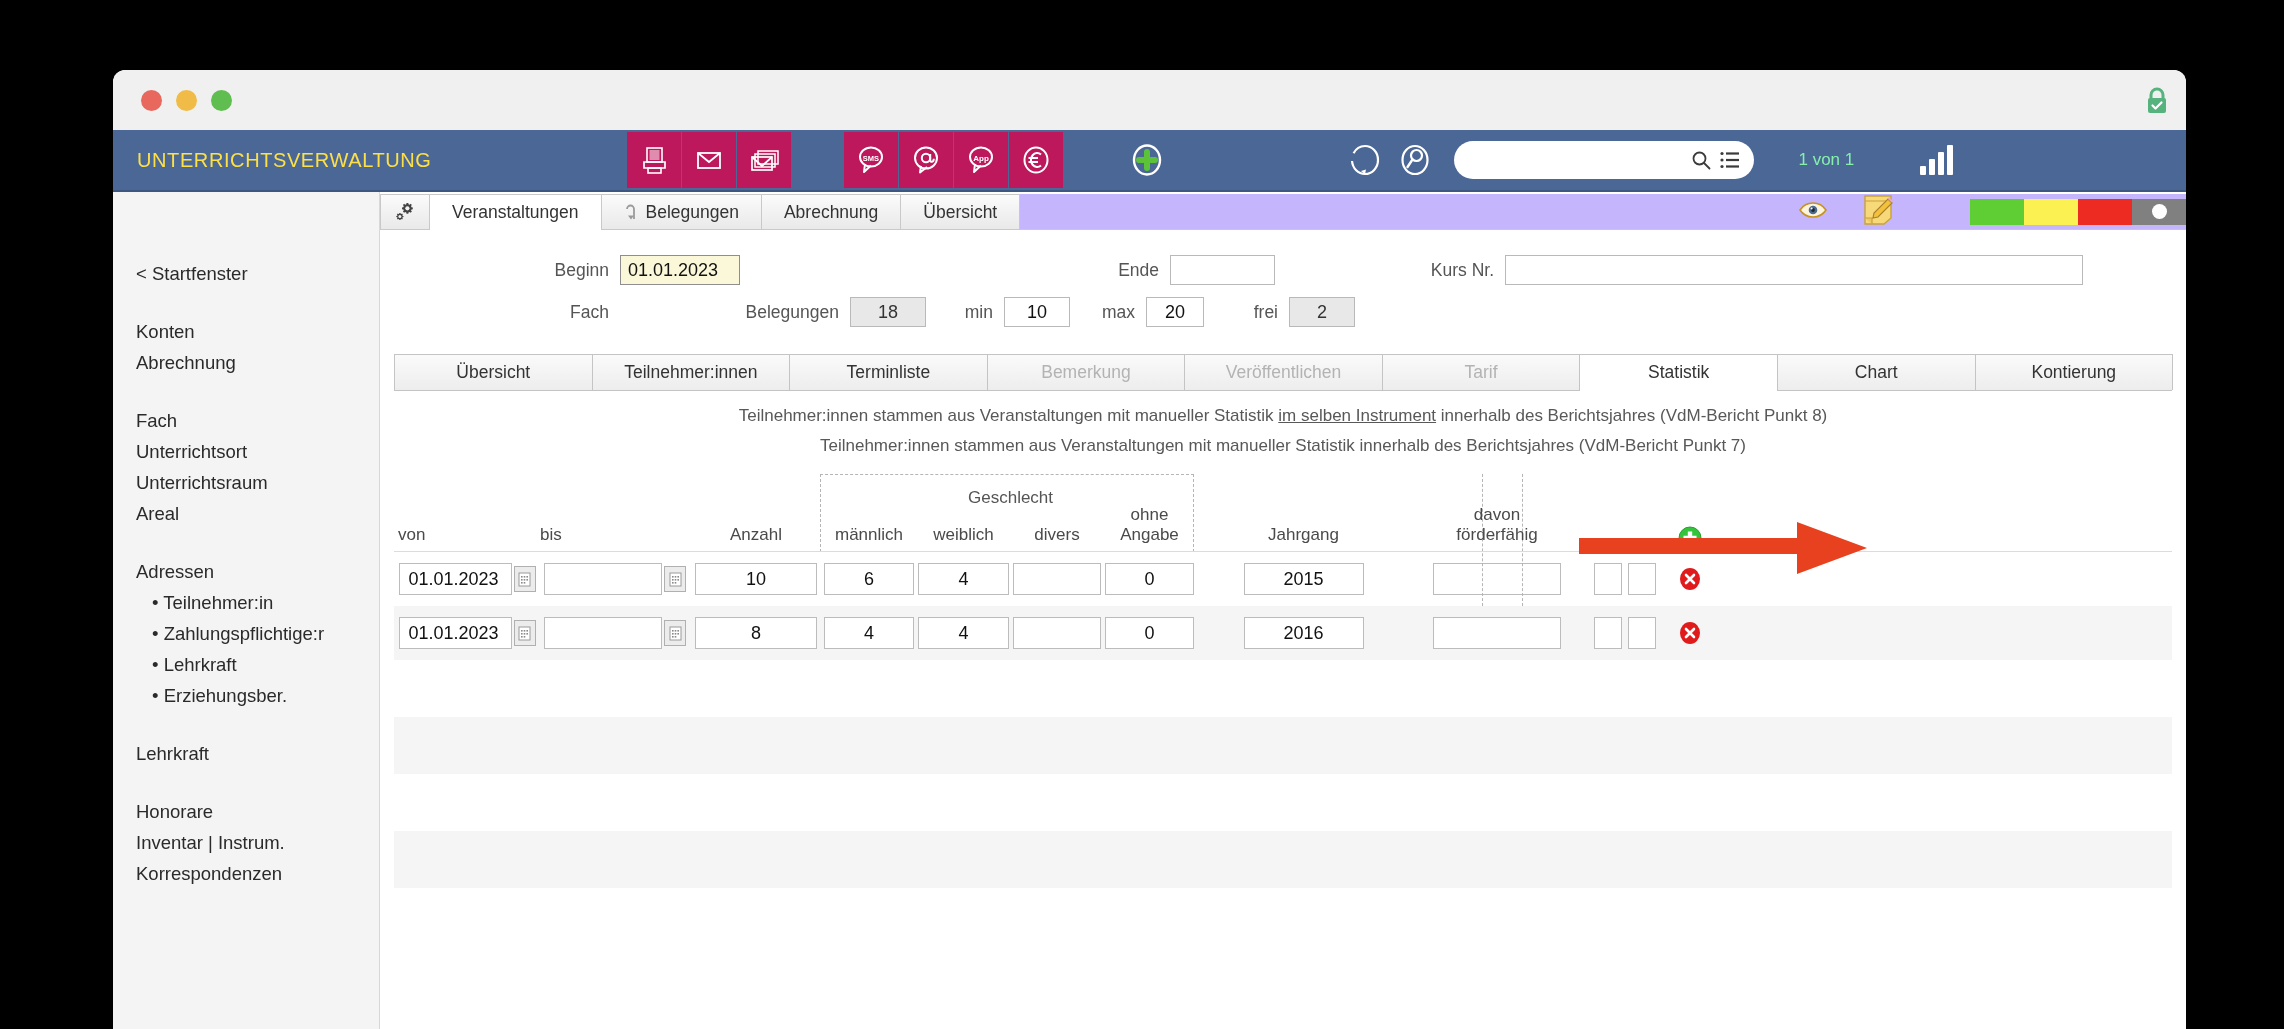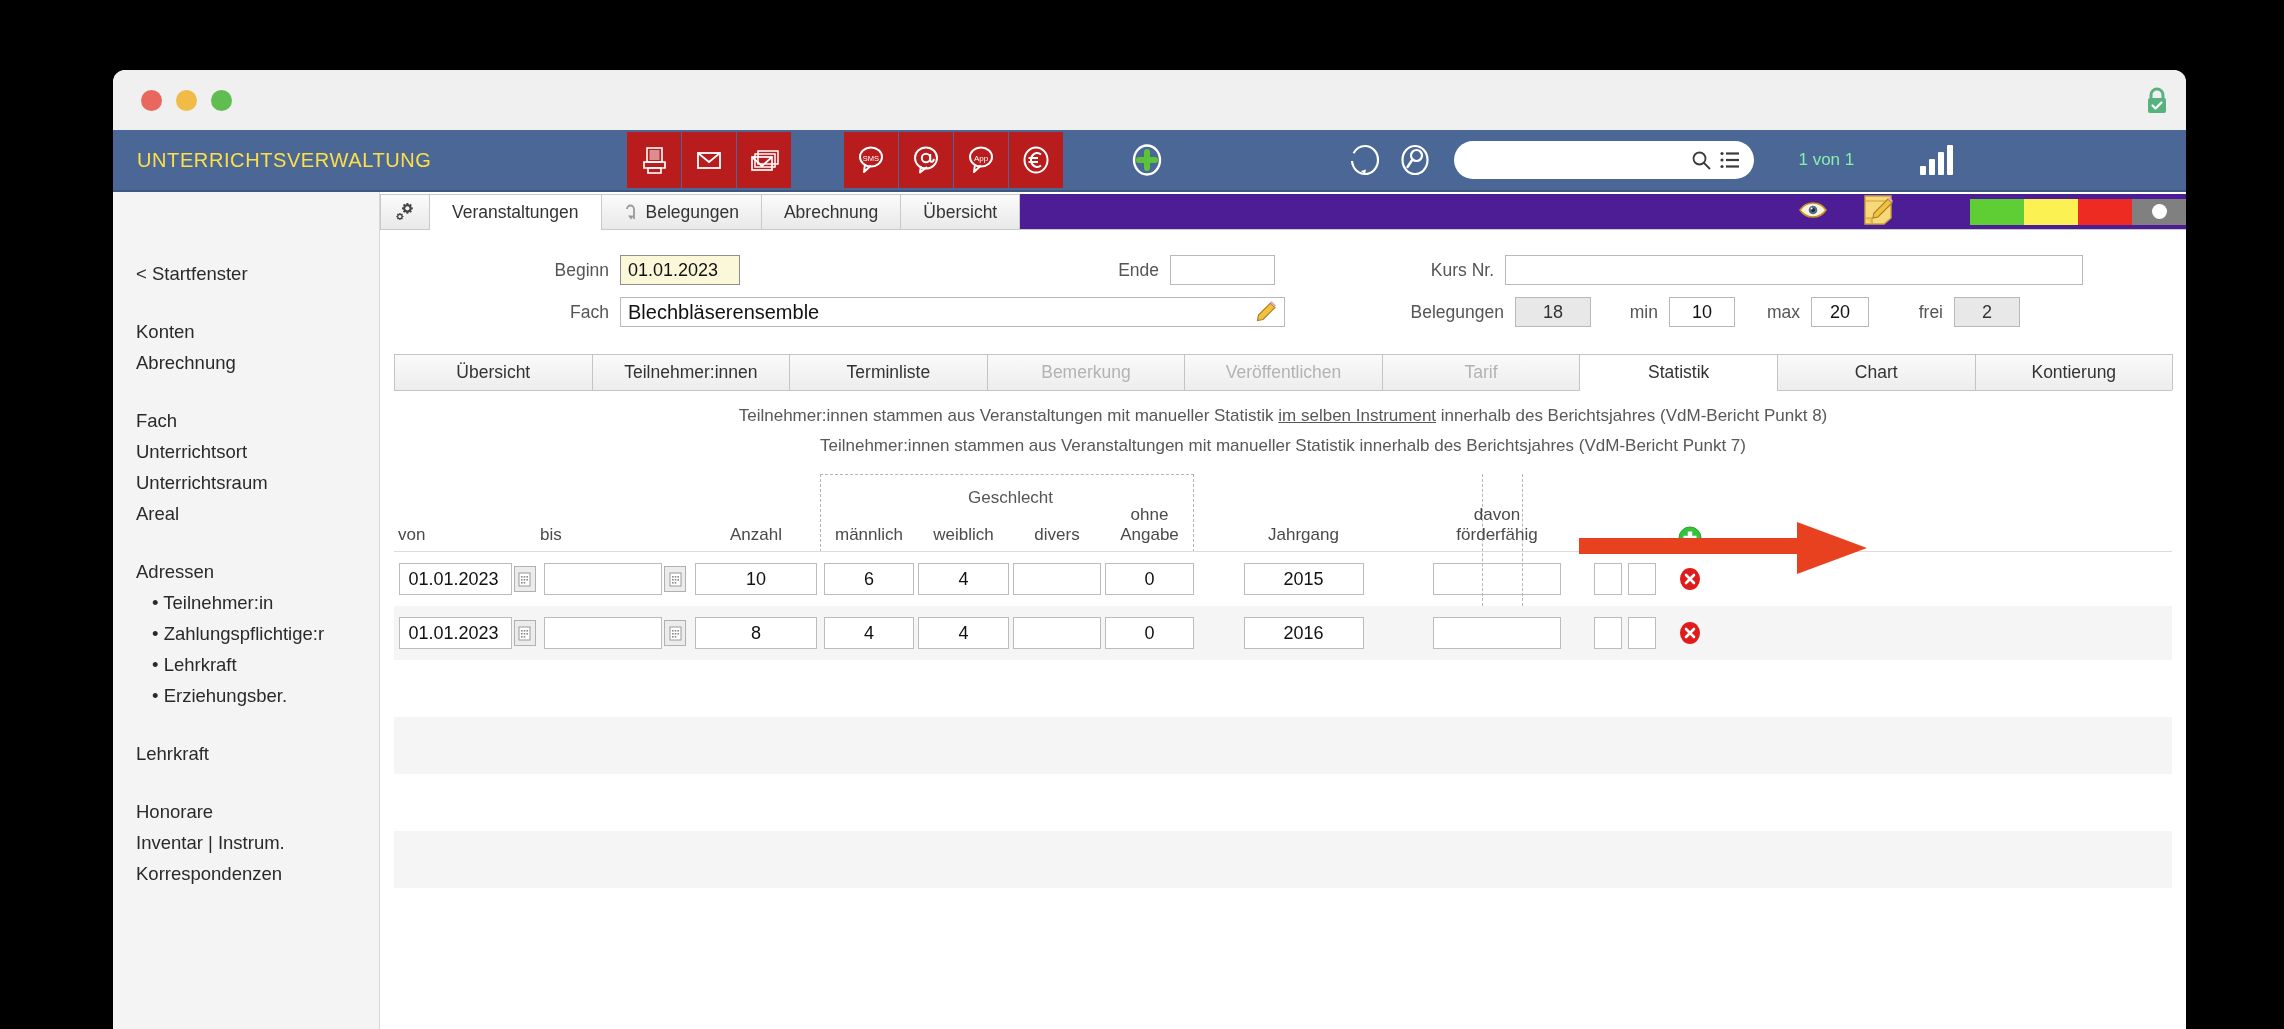--- a/index.html
+++ b/index.html
@@ -47,22 +47,23 @@
     border-bottom: 2px solid #3d5780;
   }
   #app-title {
     color: #fde047; font-size: 20px; letter-spacing: 0.6px;
     margin-left: 24px; white-space: nowrap;
   }
   .tb-group { display: flex; align-items: center; }
   .tb-btn {
     width: 54px; height: 56px;
     display: flex; align-items: center; justify-content: center;
-    background: #b91c1c;
+    background: #be185d;
     margin-right: 1px;
+    font-weight: bold;
   }
   .tb-btn svg { display: block; }
   #tb-icons-left { margin-left: 196px; }
   #tb-icons-mid  { margin-left: 52px; }
   #tb-plus       { margin-left: 58px; }
   #tb-right      { margin-left: 168px; display: flex; align-items: center; }
   .tb-plain {
     width: 50px; height: 56px;
     display: flex; align-items: center; justify-content: center;
     background: transparent;
@@ -102,21 +103,21 @@
   .nav-gap { height: 27px; }
 
   
   #main { flex: 1; position: relative; background: #fff; overflow: hidden; }
 
   
   #toptabs {
     display: flex; align-items: flex-end;
     height: 36px; margin-top: 2px;
     border-bottom: 1px solid #c9c9c9;
-    background: #4c1d95;
+    background: #c4b5fd;
   }
   .ttab {
     height: 35px; display: flex; align-items: center; justify-content: center;
     gap: 8px;
     padding: 0 22px;
     font-size: 17.5px; color: #333;
     background: linear-gradient(180deg,#fbfbfb,#e9e9e9);
     border: 1px solid #c9c9c9; border-bottom: none;
     margin-right: -1px;
     white-space: nowrap;
@@ -449,27 +450,20 @@
         <div class="frow">
           <div class="flabel" style="width:240px">Beginn</div>
           <div class="finput hl" style="width:120px">01.01.2023</div>
           <div class="flabel" style="width:430px">Ende</div>
           <div class="finput" style="width:105px"></div>
           <div class="flabel" style="width:230px">Kurs Nr.</div>
           <div class="finput" style="width:578px"></div>
         </div>
         <div class="frow">
           <div class="flabel" style="width:240px">Fach</div>
-          <div class="finput" style="width:665px;font-size:20px">
-            <span>Blechbläserensemble</span>
-            <svg class="pencil" width="22" height="22" viewBox="0 0 22 22">
-              <path d="M15.5 2l4.5 4.5-12 12-5.5 1 1-5.5z" fill="#f3c13c" stroke="#a8812a" stroke-width="1.2"></path>
-              <path d="M15 1.5l4.5 4.5 1.5-1.5L16.5 0z" fill="#e3a9c3"></path>
-            </svg>
-          </div>
           <div class="flabel" style="width:230px">Belegungen</div>
           <div class="finput ro" style="width:76px">18</div>
           <div class="flabel" style="width:78px">min</div>
           <div class="finput ctr" style="width:66px">10</div>
           <div class="flabel" style="width:76px">max</div>
           <div class="finput ctr" style="width:58px">20</div>
           <div class="flabel" style="width:85px">frei</div>
           <div class="finput ro" style="width:66px">2</div>
         </div>
       </div>

